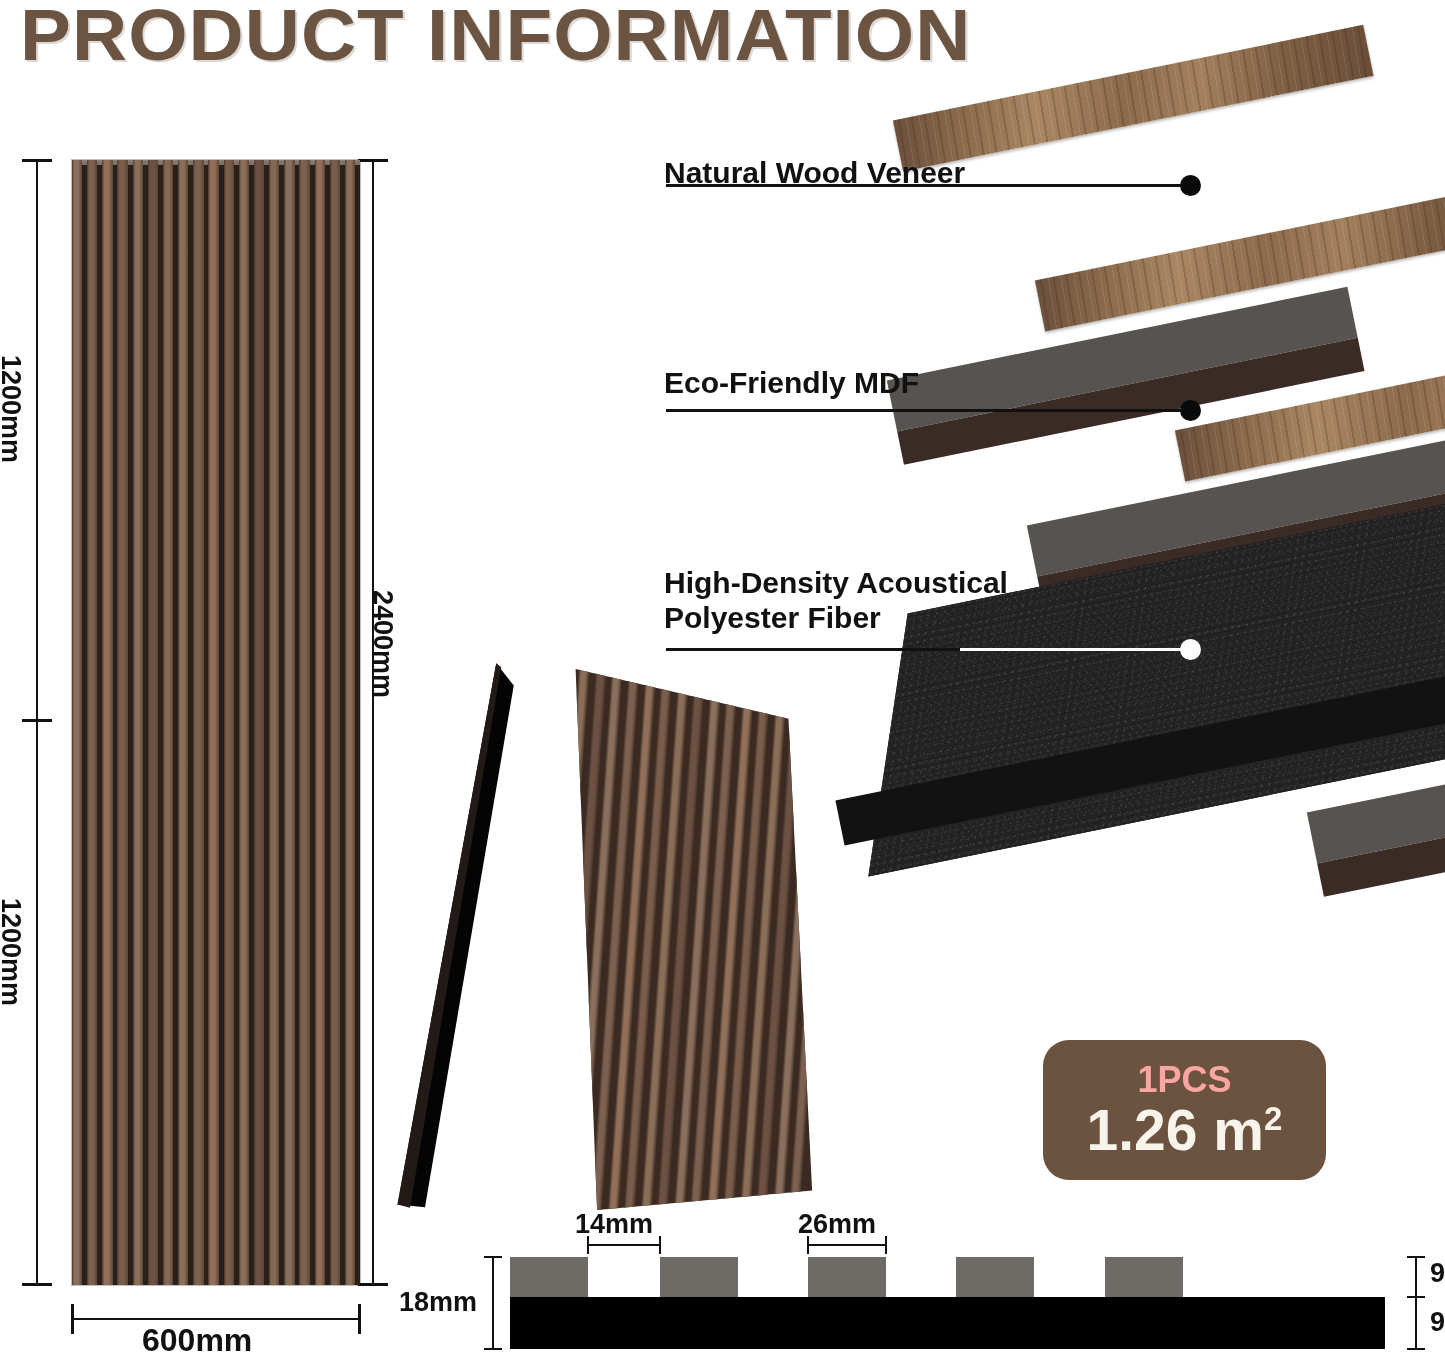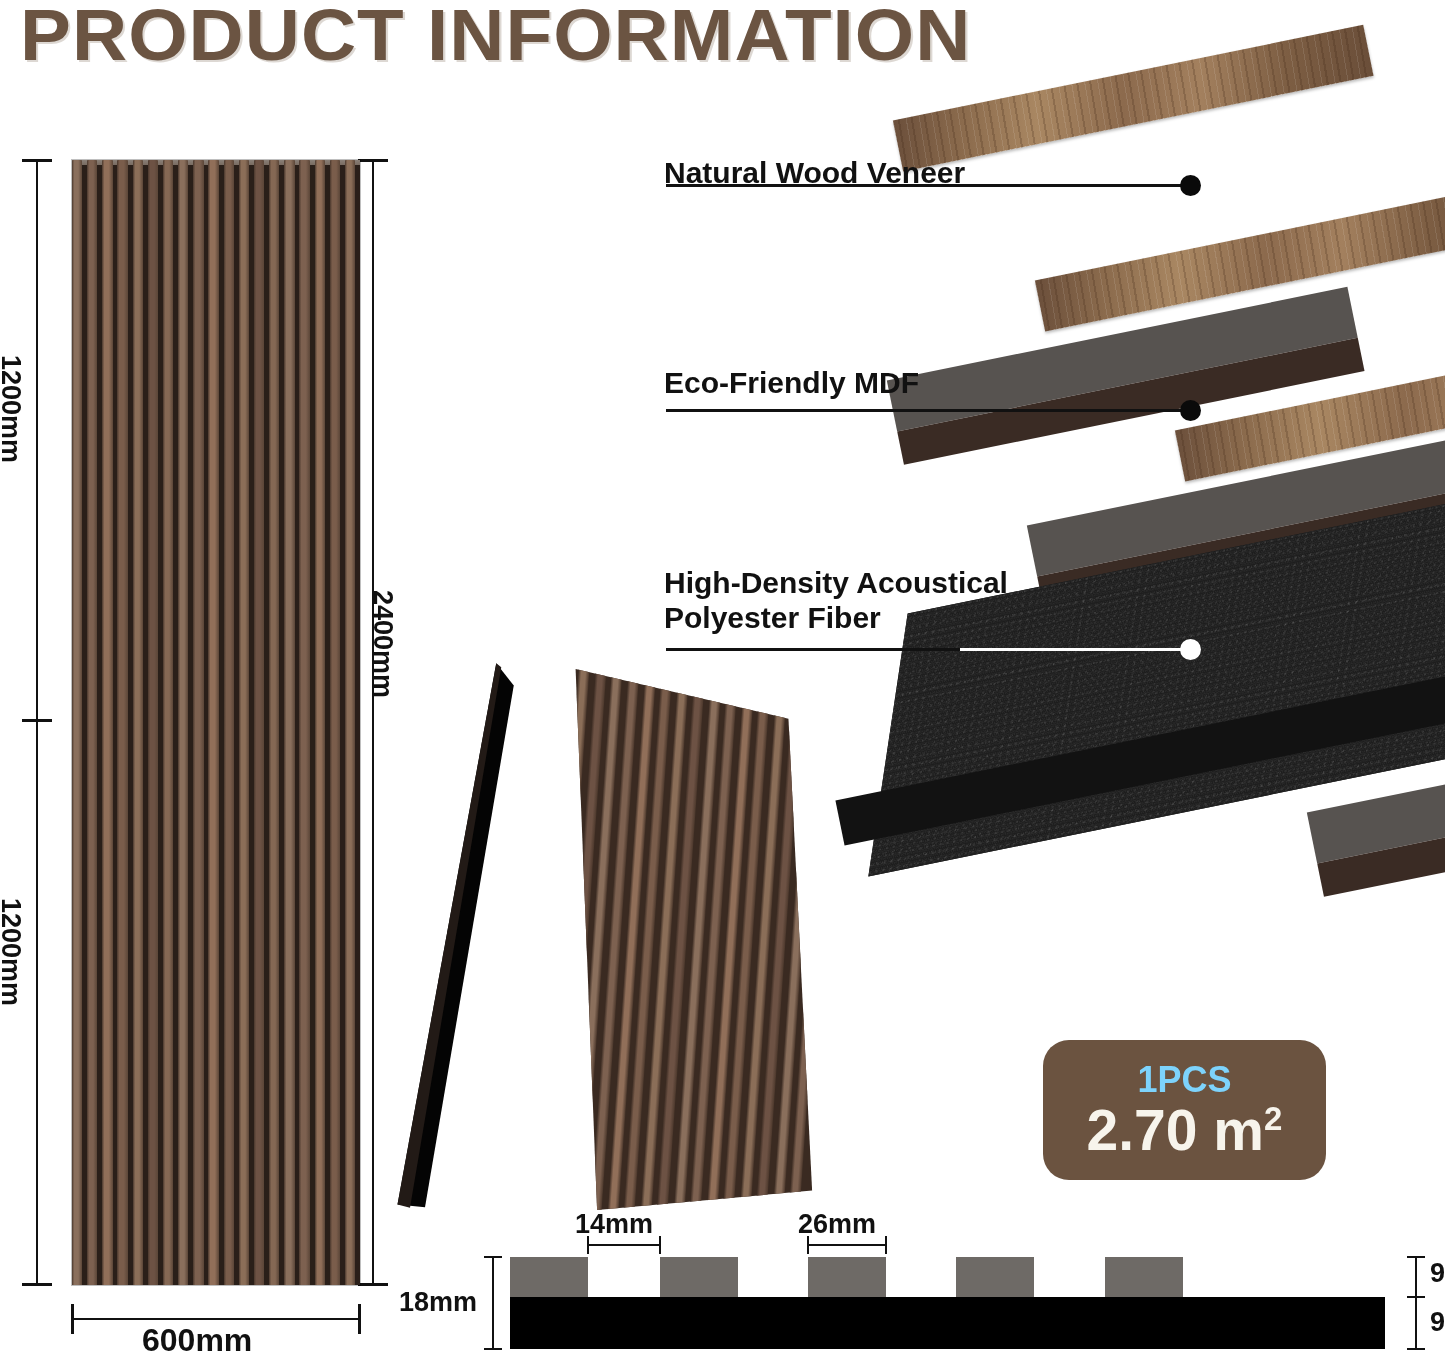--- a/index.html
+++ b/index.html
@@ -125,21 +125,21 @@
   }
   .callout-dot.white{background:#ffffff;}
 
   
   #area-badge{
     position:absolute;left:1043px;top:1040px;width:283px;height:140px;
     background:#6B5340;border-radius:26px;
     display:flex;flex-direction:column;align-items:center;justify-content:center;
   }
   #area-badge .pcs{
-    color:#7dd3fc;font-size:36px;font-weight:bold;line-height:1;margin-bottom:4px;
+    color:#fca5a5;font-size:36px;font-weight:bold;line-height:1;margin-bottom:4px;
     font-family:"Liberation Sans", sans-serif;
     text-align:right;
   }
   #area-badge .area{
     color:#F7F4EC;font-size:57px;font-weight:bold;line-height:1;
     font-family:"Liberation Sans", sans-serif;
   }
   #area-badge .area sup{font-size:33px;vertical-align:super;}
 
   
@@ -289,21 +289,21 @@
   <div>
     <div class="callout-text" style="left:664px;top:565px;">High-Density Acoustical
 Polyester Fiber</div>
     <div class="callout-line" style="left:666px;top:648px;width:300px;"></div>
     <div class="callout-line white" style="left:960px;top:648px;width:235px;"></div>
     <div class="callout-dot white" style="left:1180px;top:639px;"></div>
   </div>
 
   <div id="area-badge">
     <div class="pcs">1PCS</div>
-    <div class="area"><span>2.70 m</span><sup>2</sup></div>
+    <div class="area"><span>1.26 m</span><sup>2</sup></div>
   </div>
 
   <div id="cross-section">
 
     <div class="cs-base" style="left:110px;top:82px;width:875px;height:52px;"></div>
 
     <div class="cs-slat" style="left:110px;top:42px;width:78px;height:40px;"></div>
     <div class="cs-slat" style="left:260px;top:42px;width:78px;height:40px;"></div>
     <div class="cs-slat" style="left:408px;top:42px;width:78px;height:40px;"></div>
     <div class="cs-slat" style="left:556px;top:42px;width:78px;height:40px;"></div>

